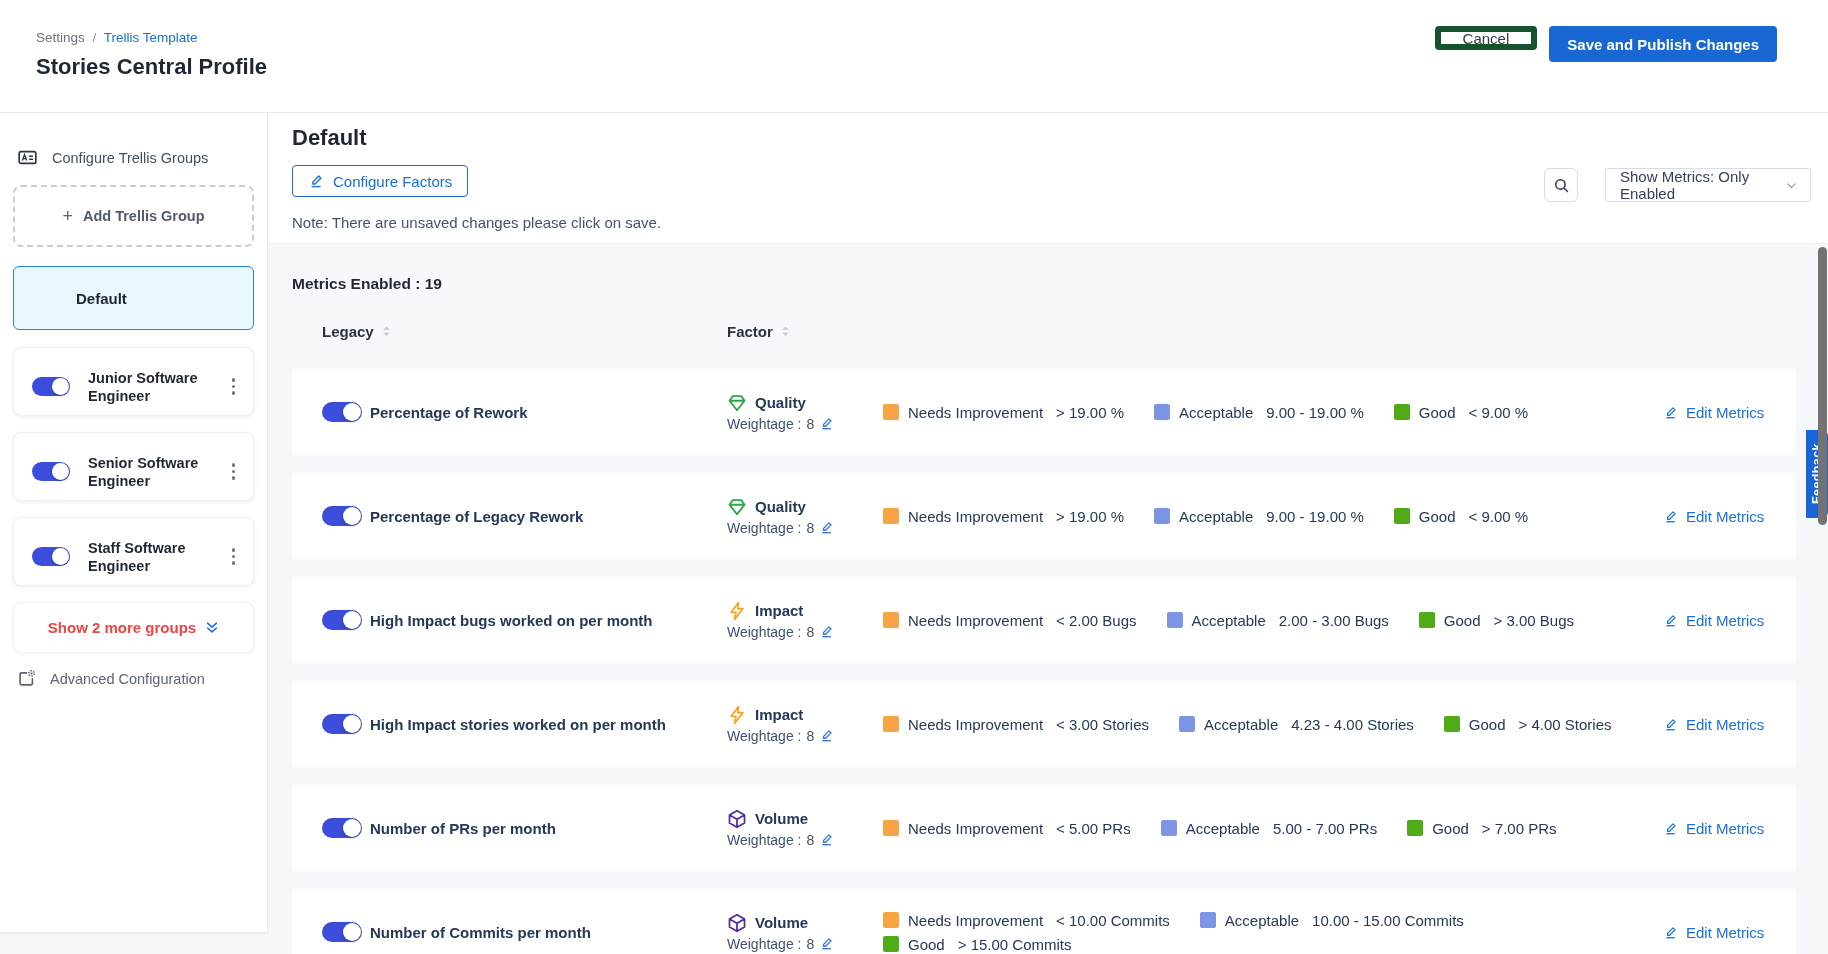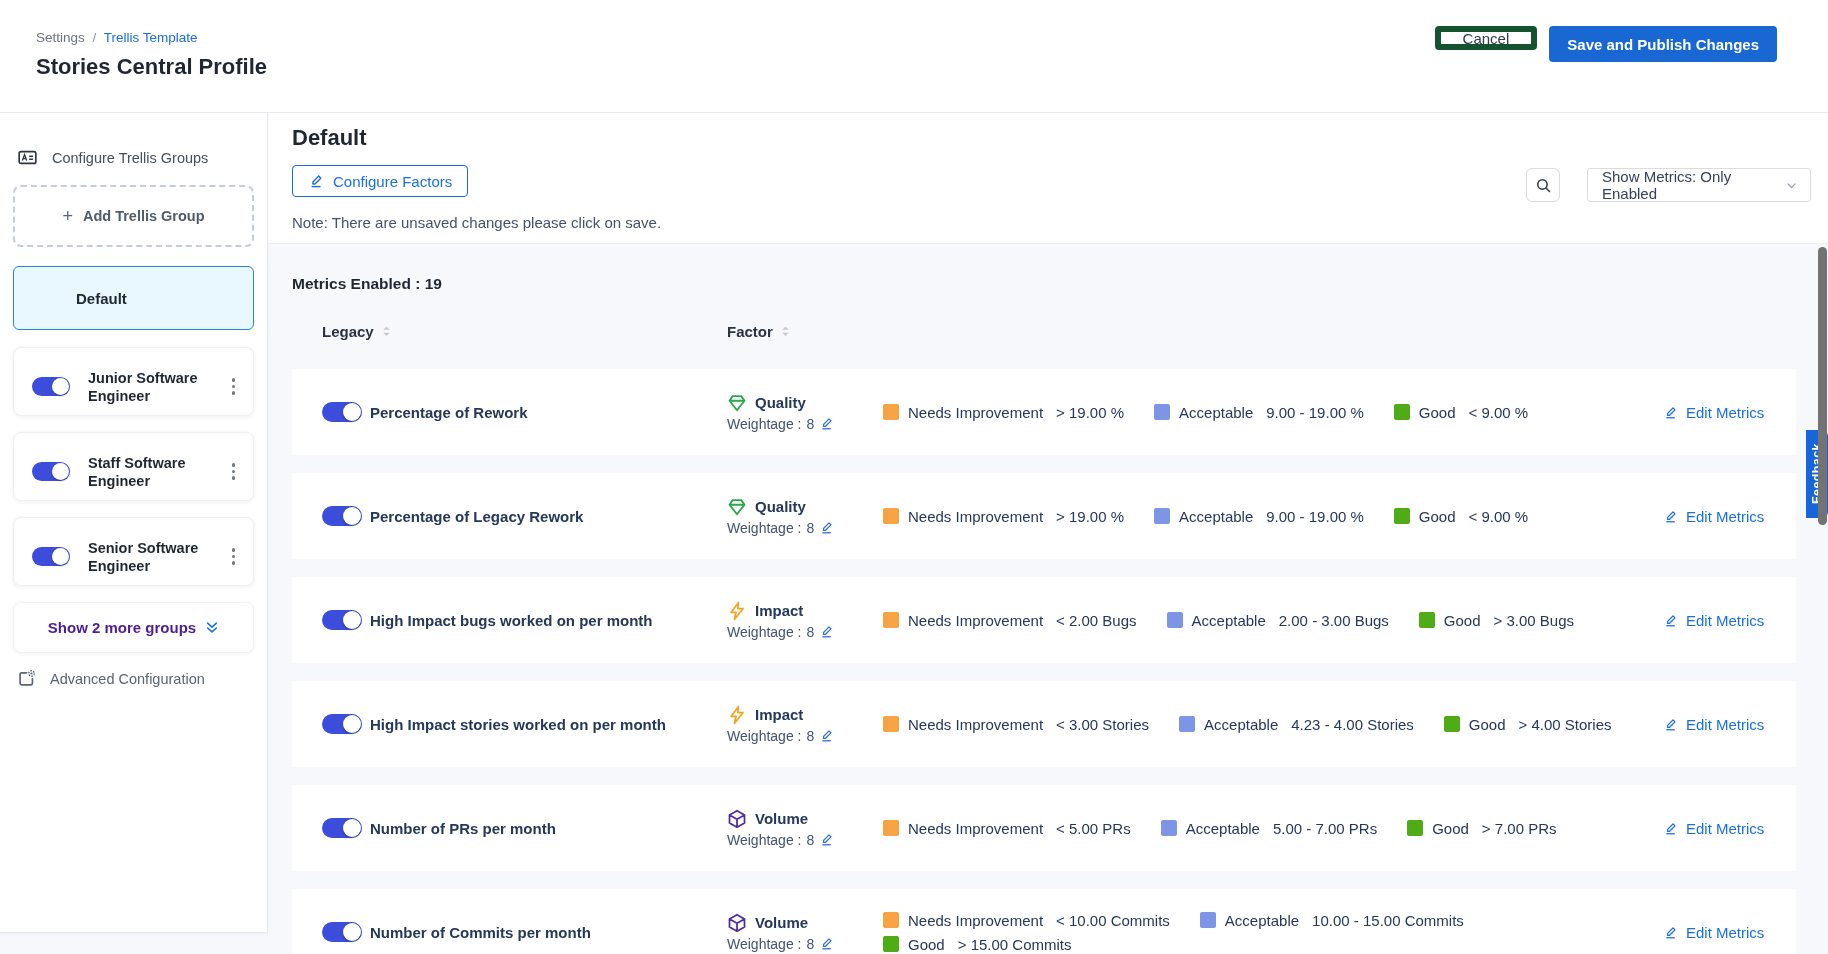--- a/index.html
+++ b/index.html
@@ -25,38 +25,38 @@
   .add-box .plus { font-size:18px; font-weight:normal; color:#5a6474; }
   .add-box .add-label { font-size:14.5px; font-weight:bold; }
   .default-card { margin-top:19px; height:64px; background:#e9f7fe; border:1px solid #2386d8; border-radius:6px; display:flex; align-items:center; padding-left:62px; cursor:pointer; }
   .default-card .default-label { font-size:15px; font-weight:bold; color:#1f2733; }
   .group-card { height:69px; background:#fff; border:1px solid #eef0f5; border-radius:8px; box-shadow:0 1px 4px rgba(25,35,70,.07); display:flex; align-items:center; padding:10px 12px 0 18px; margin-bottom:16px; cursor:pointer; }
   #group-list { margin-top:17px; }
   .group-name { font-size:14.5px; font-weight:bold; color:#1f2733; line-height:18px; width:122px; margin-left:18px; }
   .kebab { margin-left:auto; display:flex; flex-direction:column; gap:3px; padding:6px; cursor:pointer; }
   .kebab i { width:3.5px; height:3.5px; border-radius:50%; background:#6e7683; }
   .show-more-card { margin-top:9px; height:51px; background:#fff; border:1px solid #f0f2f6; border-radius:8px; box-shadow:0 1px 4px rgba(25,35,70,.06); display:flex; align-items:center; justify-content:center; gap:9px; cursor:pointer; }
-  .show-more-label { font-size:15px; font-weight:bold; color:#4c1d95; }
+  .show-more-label { font-size:15px; font-weight:bold; color:#ef4444; }
   .advanced-row { margin-top:16px; display:flex; align-items:center; gap:13px; padding-left:3px; cursor:pointer; }
   .advanced-label { font-size:14.5px; color:#5a6474; }
 
   
   .toggle { width:40px; height:20px; border-radius:10px; background:#3c4cdb; position:relative; flex:none; cursor:pointer; }
   .toggle::after { content:''; position:absolute; right:1px; top:1px; width:18px; height:18px; border-radius:50%; background:#fff; box-shadow:0 1px 2px rgba(0,0,0,.3); }
   .toggle.sm { width:38px; height:19px; }
   .toggle.sm::after { width:17px; height:17px; }
 
   
   .main-top { position:absolute; left:268px; top:113px; width:1560px; height:130px; background:#fff; padding-left:24px; }
   .main-heading { margin-top:12px; font-size:22px; font-weight:bold; color:#1f2733; }
   .btn-configure { margin-top:14px; height:32px; padding:0 15px; background:#fff; border:1px solid #1f6bd0; border-radius:4px; display:inline-flex; align-items:center; gap:9px; color:#1a6fe0; font-size:15px; cursor:pointer; }
   .note-text { margin-top:17px; font-size:15px; color:#42526e; }
   .top-controls { position:absolute; right:17px; top:55px; display:flex; gap:27px; align-items:center; }
   .search-btn { width:34px; height:34px; border:1px solid #d9dce1; border-radius:6px; background:#fff; display:flex; align-items:center; justify-content:center; cursor:pointer; color:#33415c; }
-  .filter-select { width:224px; height:34px; border:1px solid #d9dce1; border-radius:3px; background:#fff; display:flex; align-items:center; padding:0 12px 0 14px; font-size:15px; color:#33415c; cursor:pointer; }
+  .filter-select { width:206px; height:34px; border:1px solid #d9dce1; border-radius:3px; background:#fff; display:flex; align-items:center; padding:0 12px 0 14px; font-size:15px; color:#33415c; cursor:pointer; }
   .filter-select .chev { margin-left:auto; color:#9aa2b1; }
 
   
   .table-area { position:absolute; left:268px; top:243px; width:1560px; height:711px; background:#f6f8fb; border-top:1px solid #eceef3; padding-left:24px; }
   .metrics-enabled { margin-top:31px; font-size:15.5px; font-weight:bold; color:#1f2733; }
   .grid-row { display:grid; grid-template-columns:48px 357px 156px 780px 1fr; align-items:center; padding-left:30px; width:1504px; }
   .table-header { margin-top:26px; height:24px; }
   .th { font-size:15px; font-weight:bold; color:#2a3342; display:flex; align-items:center; gap:6px; }
   .th.metrics-col { grid-column:1 / 3; }
   #rows { margin-top:26px; }
@@ -124,31 +124,31 @@
     <span class="group-name">Junior Software Engineer</span>
     <span class="kebab">
           <i></i>
           <i></i>
           <i></i>
         </span>
   </div>
 
   <div class="group-card">
     <span class="toggle sm"></span>
-    <span class="group-name">Staff Software Engineer</span>
+    <span class="group-name">Senior Software Engineer</span>
     <span class="kebab">
           <i></i>
           <i></i>
           <i></i>
         </span>
   </div>
 
   <div class="group-card">
     <span class="toggle sm"></span>
-    <span class="group-name">Senior Software Engineer</span>
+    <span class="group-name">Staff Software Engineer</span>
     <span class="kebab">
           <i></i>
           <i></i>
           <i></i>
         </span>
   </div>
 </div>
 
   <div class="show-more-card">
     <span class="show-more-label">Show 2 more groups</span>

